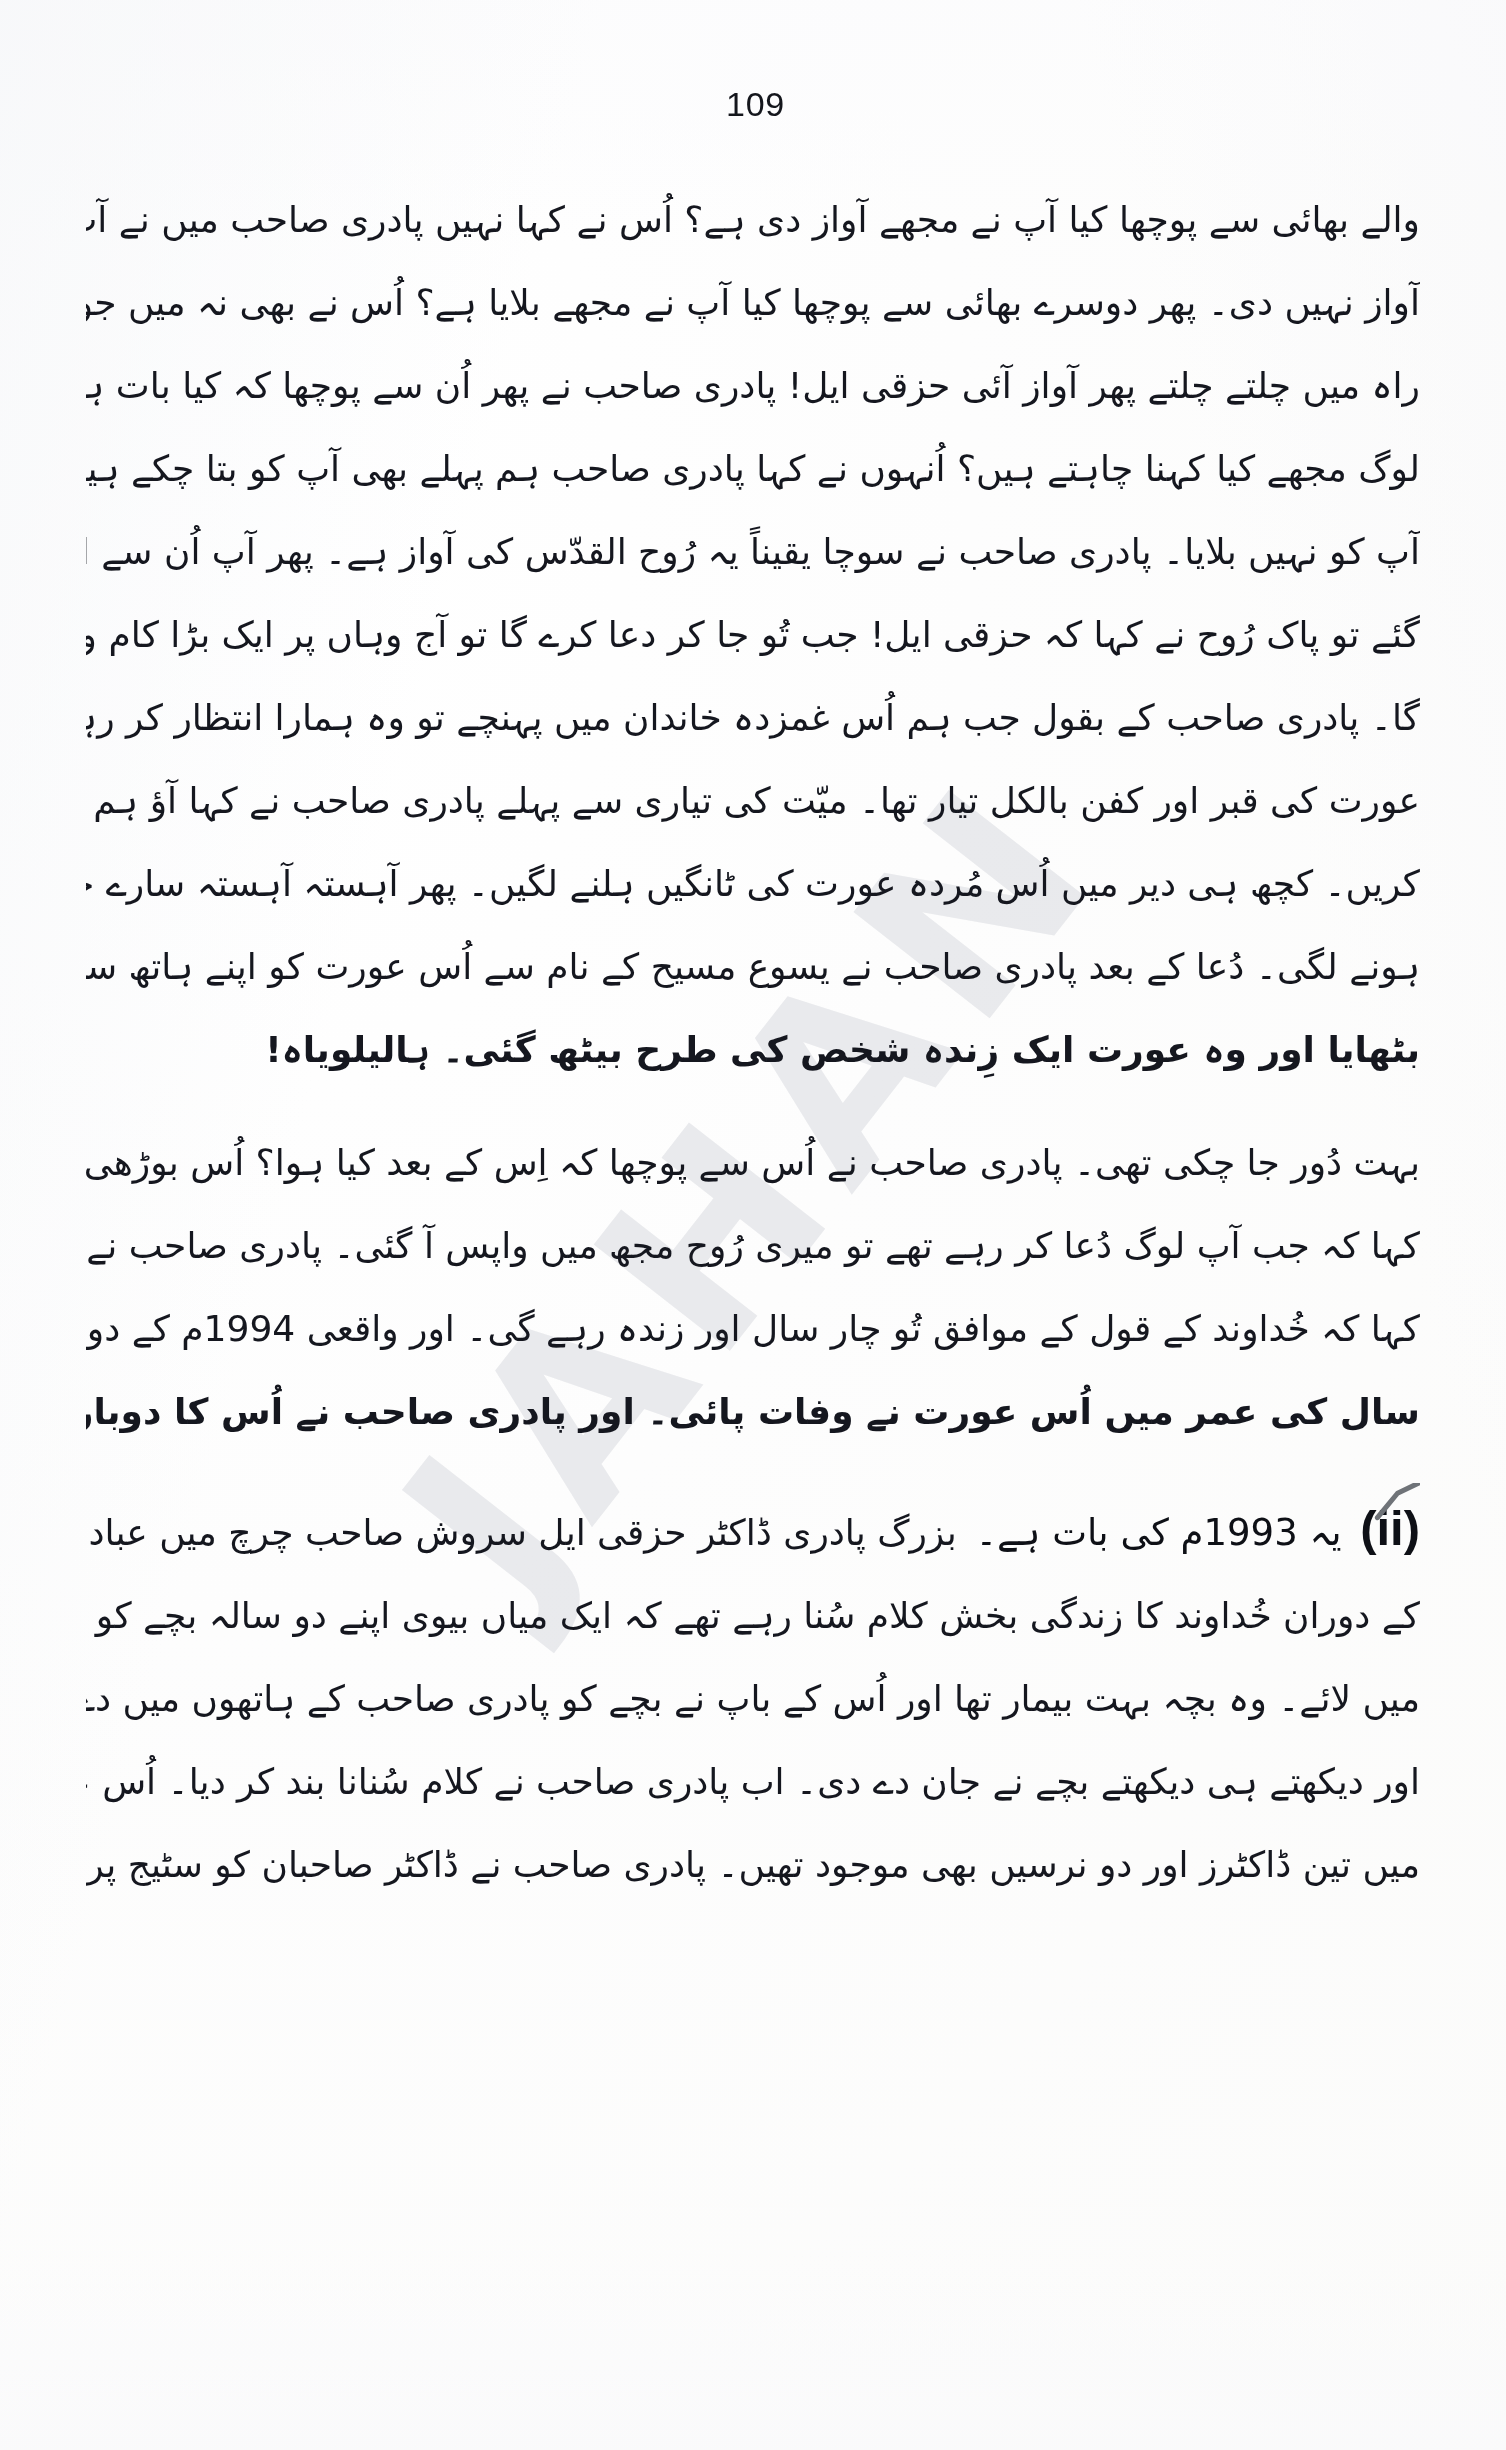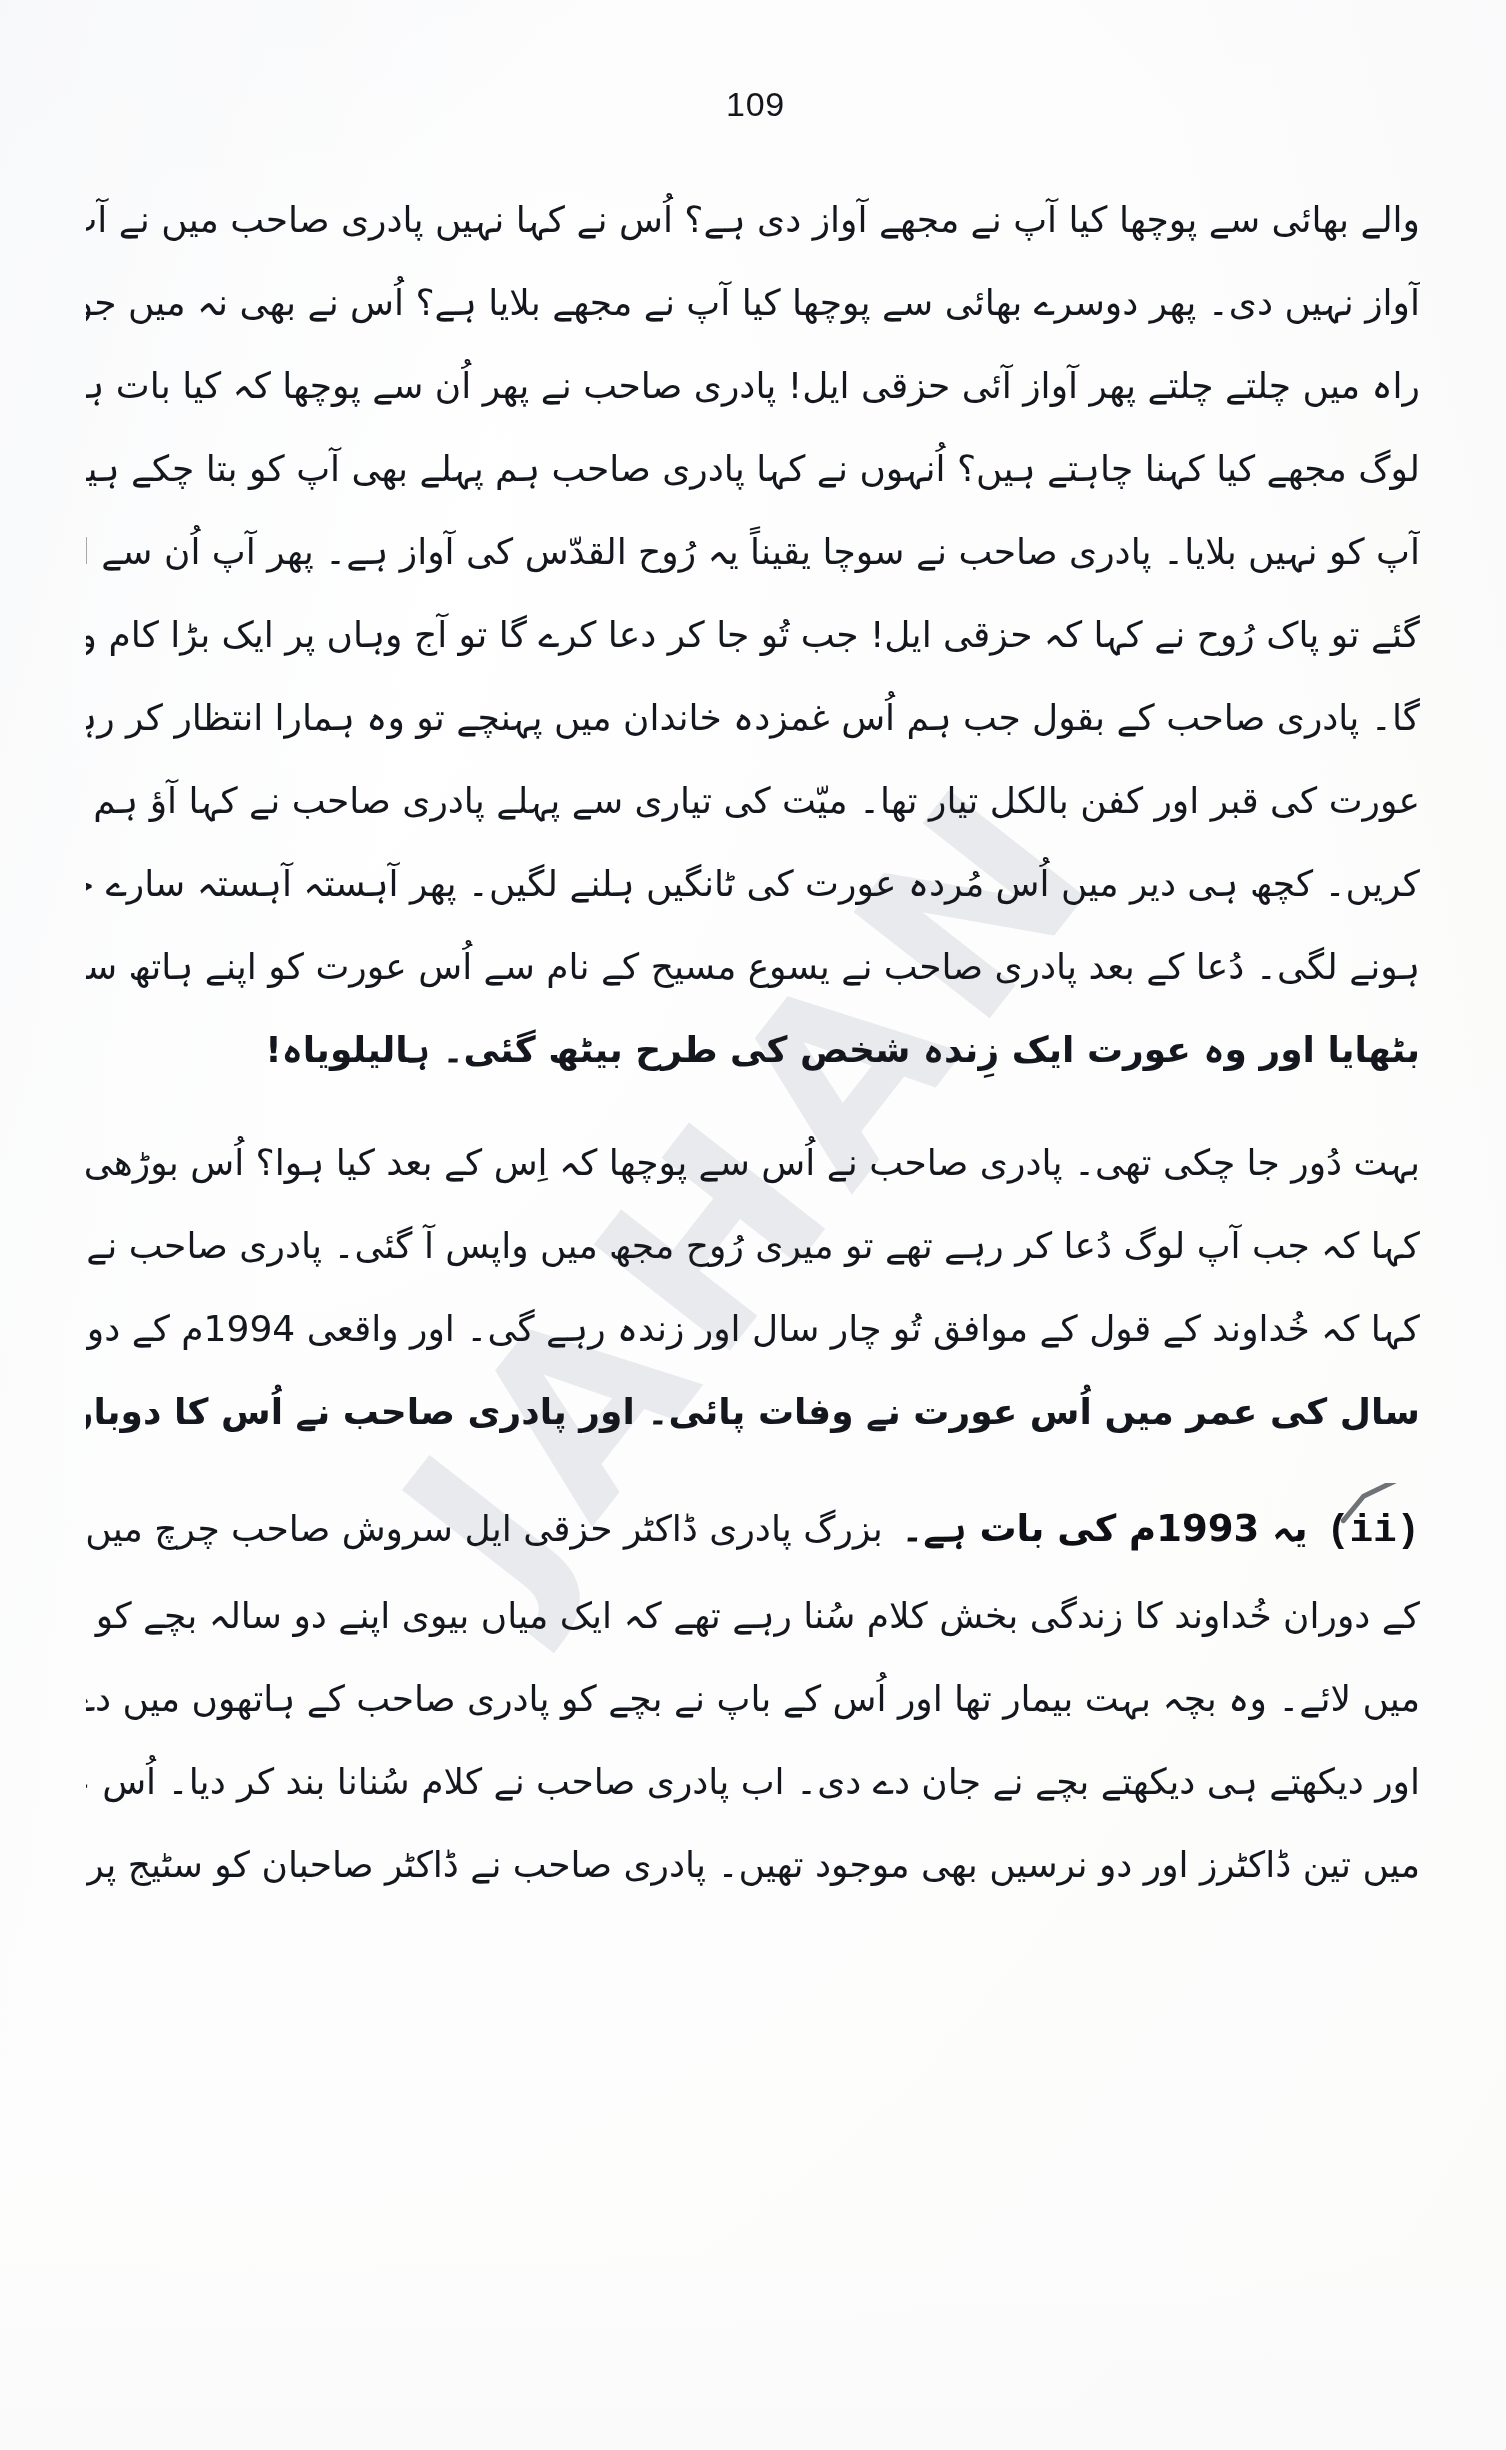--- a/index.html
+++ b/index.html
@@ -112,40 +112,40 @@
     flex-direction: row;
     align-items: baseline;
     gap: 18.7px;
     height: 91px;
     line-height: 91px;
     white-space: nowrap;
     overflow: hidden;
   }
 
   .roman-marker {
-    font-family: Liberation Mono, monospace;
-    font-size: 39px;
+    font-family: Liberation Sans, sans-serif;
+    font-size: 49px;
     font-weight: 700;
     color: #0e1016;
     direction: ltr;
     position: relative;
   }
 
   
   .pen-tick {
     position: absolute;
     top: -30px;
     left: 13px;
     width: 108px;
     height: 69px;
     pointer-events: none;
   }
 
   .bold-lead {
-    font-weight: 700;
+    font-weight: 400;
     color: #0e1016;
     font-size: 37px;
   }
 
   .tail {
     font-size: 36px;
     color: #15171f;
   }
 </style>
 </head>

